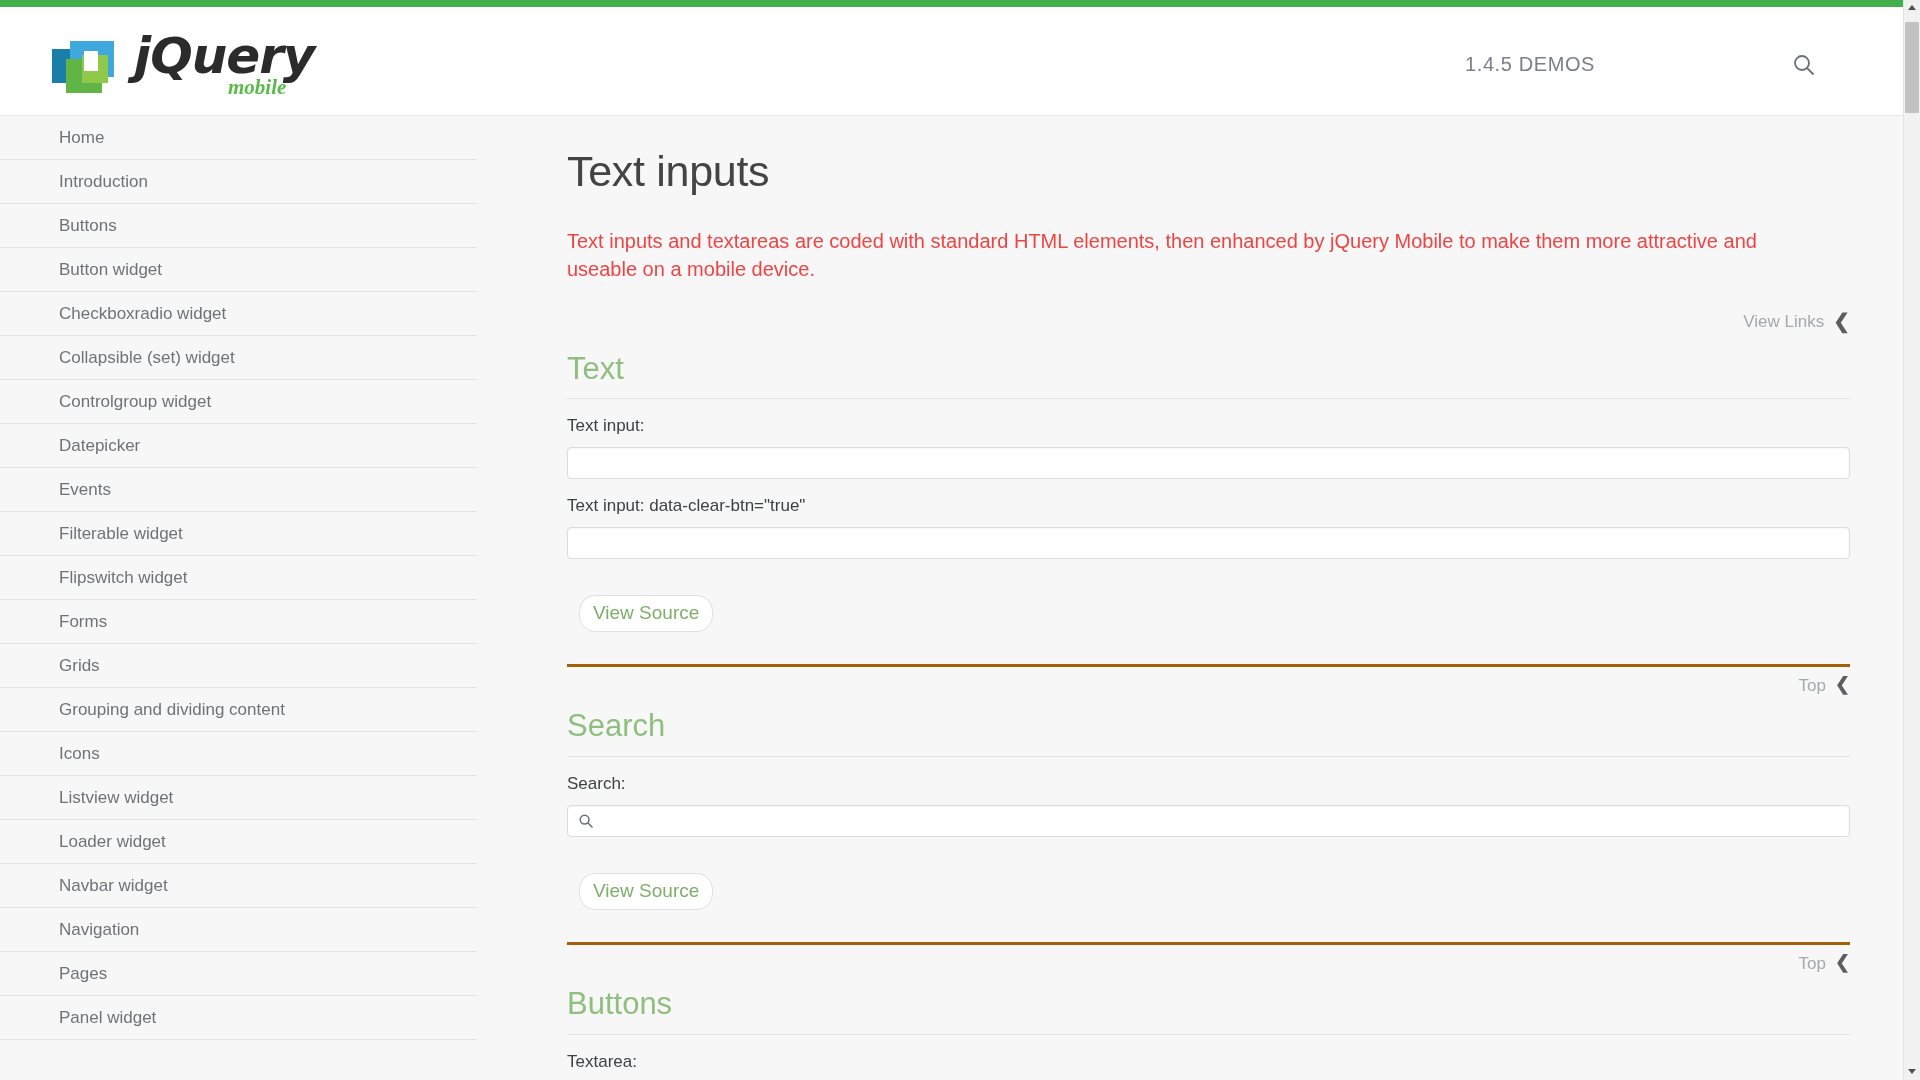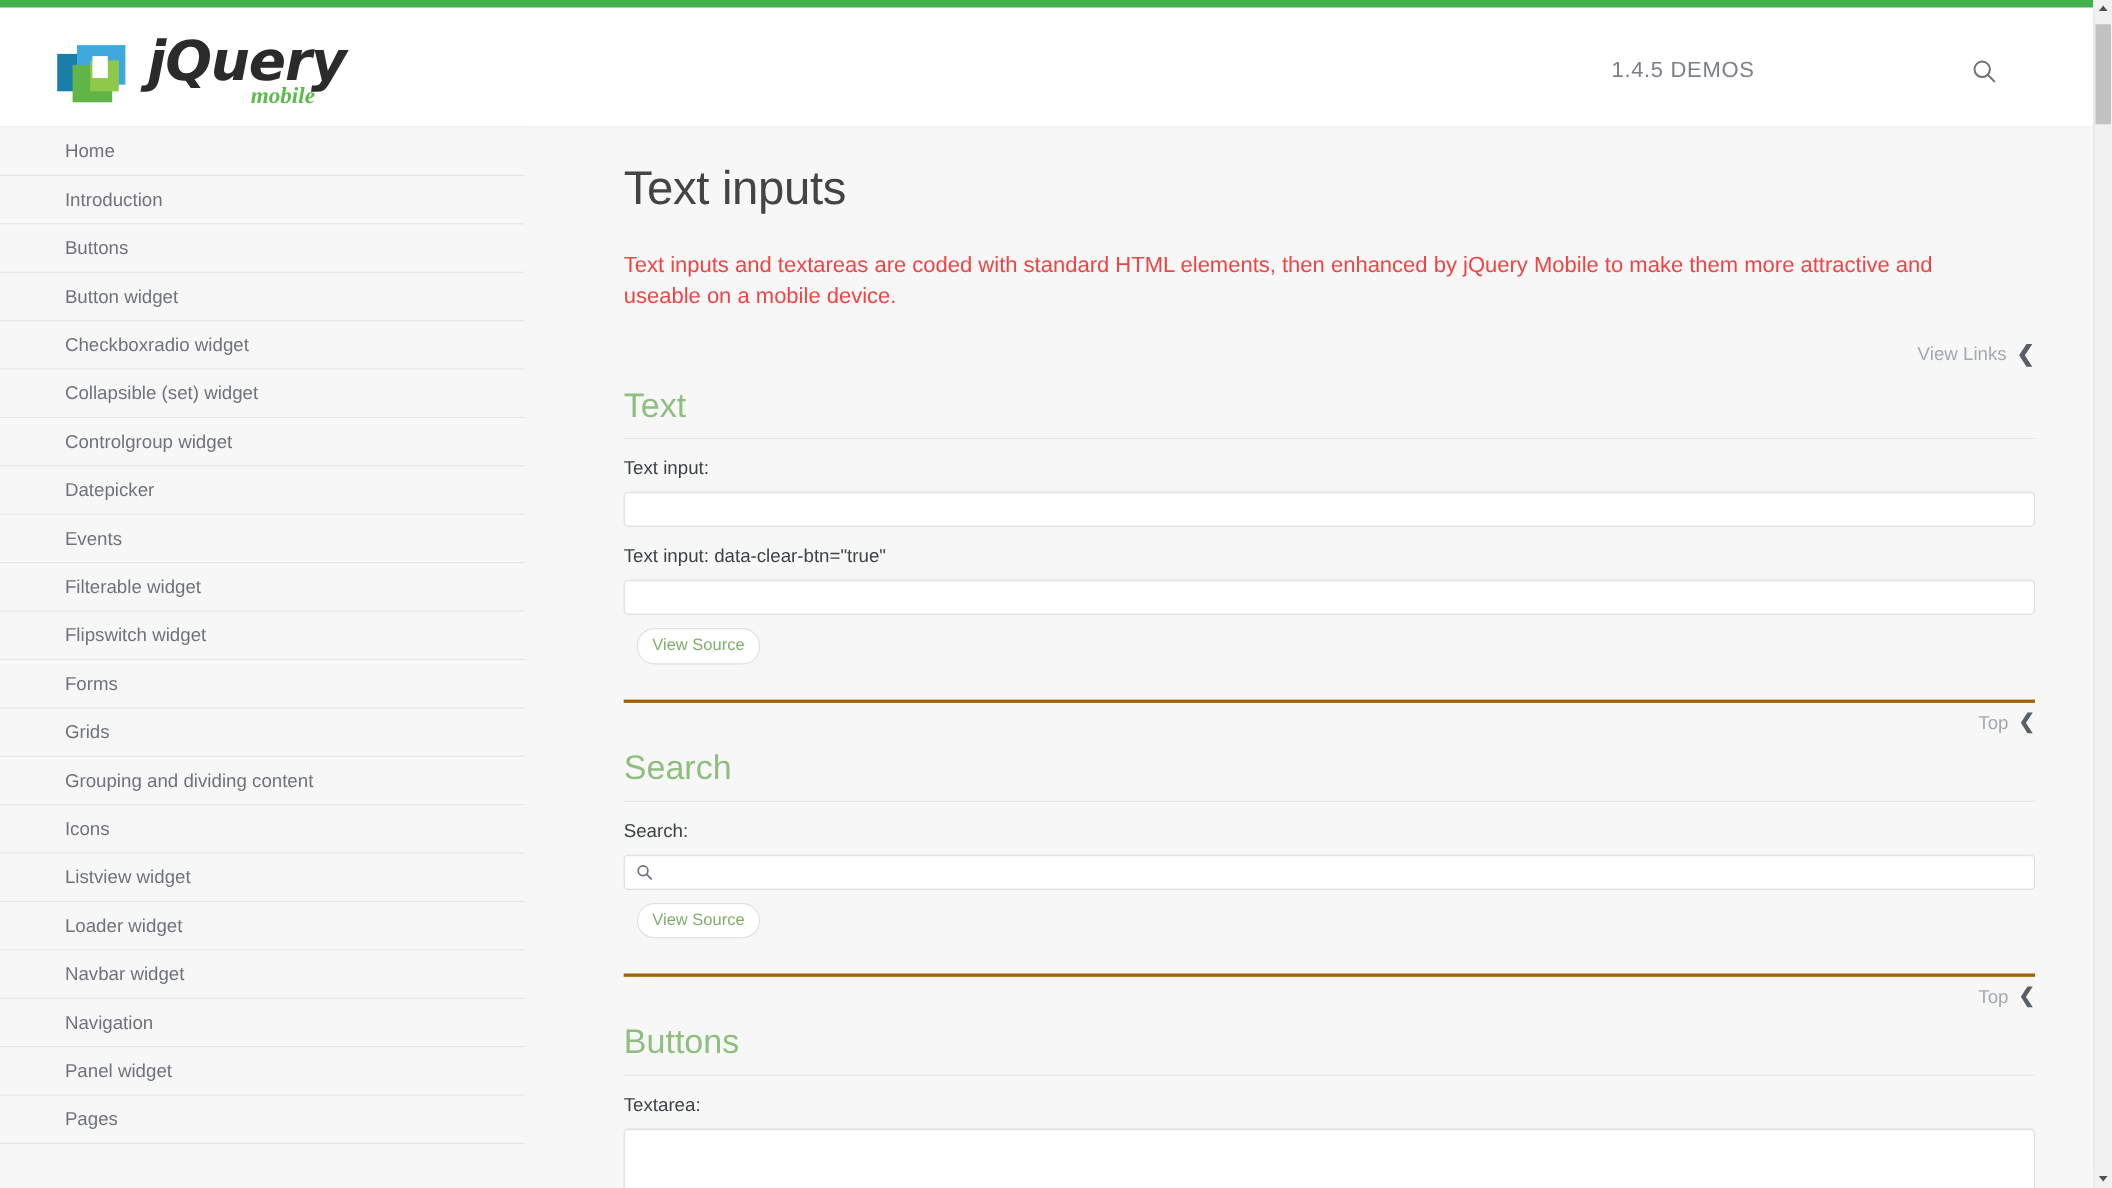--- a/index.html
+++ b/index.html
@@ -272,24 +272,24 @@
     background: #ffffff;
     border: 1px solid #dcdcdc;
     border-radius: 4px;
     box-shadow: inset 0 1px 2px rgba(0,0,0,0.04);
     outline: none;
     resize: vertical;
   }
 
   .view-source-btn {
     display: inline-block;
-    margin-top: 12px;
+    margin-top: 36px;
     margin-left: 12px;
     padding: 7px 13px;
-    font-size: 15px;
+    font-size: 19px;
     font-family: "Liberation Sans", sans-serif;
     color: #7fae6b;
     background: #ffffff;
     border: 1px solid #e0e0e0;
     border-radius: 16px;
     cursor: pointer;
     line-height: 1.1;
   }
 
   
@@ -376,22 +376,22 @@
         <li class="nav-item">Filterable widget</li>
         <li class="nav-item">Flipswitch widget</li>
         <li class="nav-item">Forms</li>
         <li class="nav-item">Grids</li>
         <li class="nav-item">Grouping and dividing content</li>
         <li class="nav-item">Icons</li>
         <li class="nav-item">Listview widget</li>
         <li class="nav-item">Loader widget</li>
         <li class="nav-item">Navbar widget</li>
         <li class="nav-item">Navigation</li>
+        <li class="nav-item">Pages</li>
         <li class="nav-item">Panel widget</li>
-        <li class="nav-item">Pages</li>
       </ul>
     </div>
 
     <div class="content">
       <div class="content-inner">
 
         <h1 class="page-title">Text inputs</h1>
 
         <p class="page-desc">Text inputs and textareas are coded with standard HTML elements, then enhanced by jQuery Mobile to make them more attractive and useable on a mobile device.</p>
 

